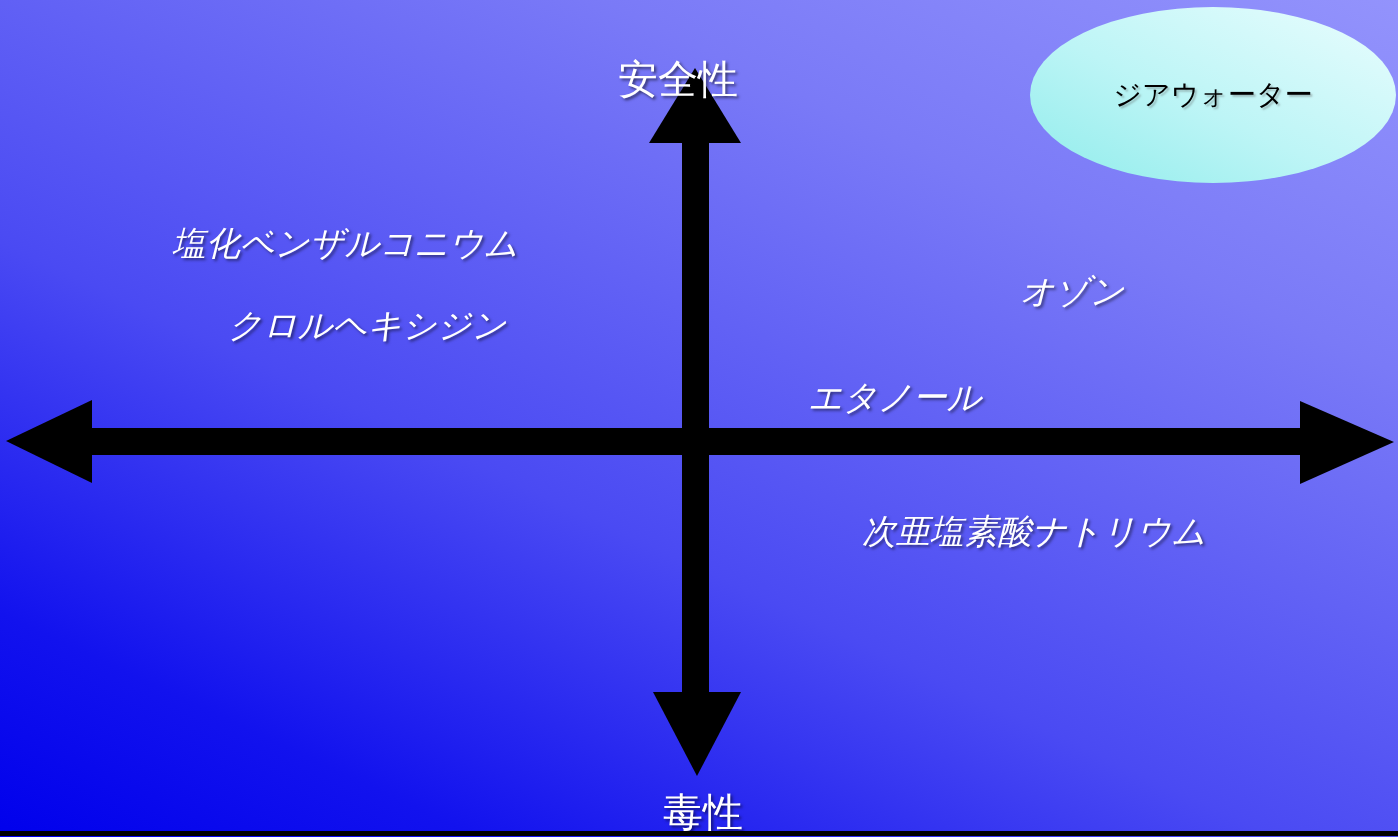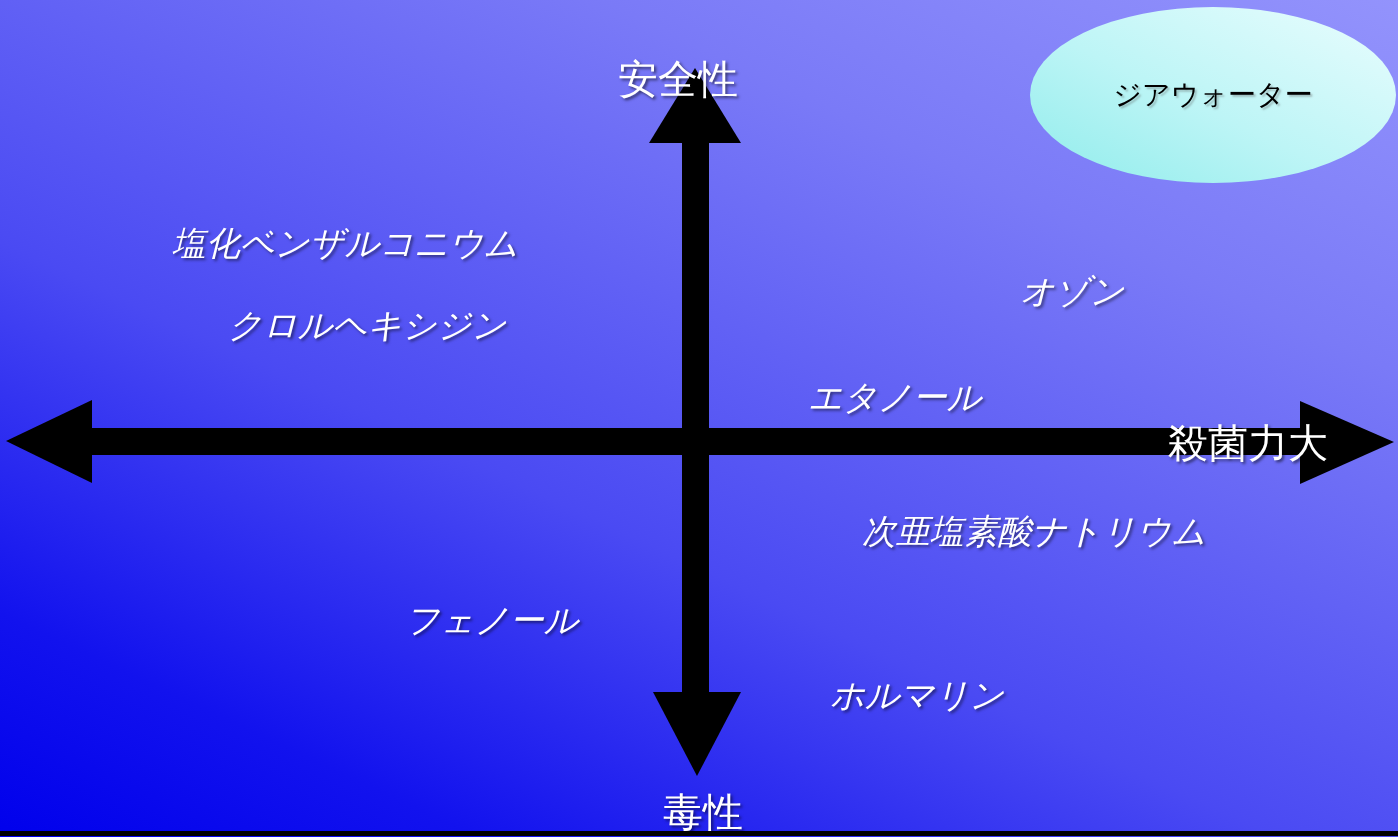--- a/index.html
+++ b/index.html
@@ -47,29 +47,26 @@
       <polygon points="695,68 649,143 741,143"></polygon>
       <polygon points="697,776 653,692 741,692"></polygon>
       <rect x="80" y="428" width="1228" height="27"></rect>
       <polygon points="6,441 92,400 92,483"></polygon>
       <polygon points="1394,442 1300,401 1300,484"></polygon>
     </g>
   </svg>
 
   <div class="axis-label" style="left:618px;top:30px;">安全性</div>
   <div class="axis-label" style="left:663px;top:763px;">毒性</div>
-  <div class="axis-label" style="left:1168px;top:394px;">殺菌力大</div>
 
   <div id="zia-ellipse">
     <div>ジア</div>
     <div>ウォーター</div>
   </div>
 
   <div class="chem" style="left:172px;top:218px;">塩化ベンザルコニウム</div>
   <div class="chem" style="left:228px;top:300px;">クロルヘキシジン</div>
   <div class="chem" style="left:1020px;top:266px;">オゾン</div>
   <div class="chem" style="left:808px;top:372px;">エタノール</div>
   <div class="chem" style="left:862px;top:506px;">次亜塩素酸ナトリウム</div>
-  <div class="chem" style="left:405px;top:595px;">フェノール</div>
-  <div class="chem" style="left:830px;top:670px;">ホルマリン</div>
 
   <div id="bottom-line"></div>
 </div>
 
 </body></html>

